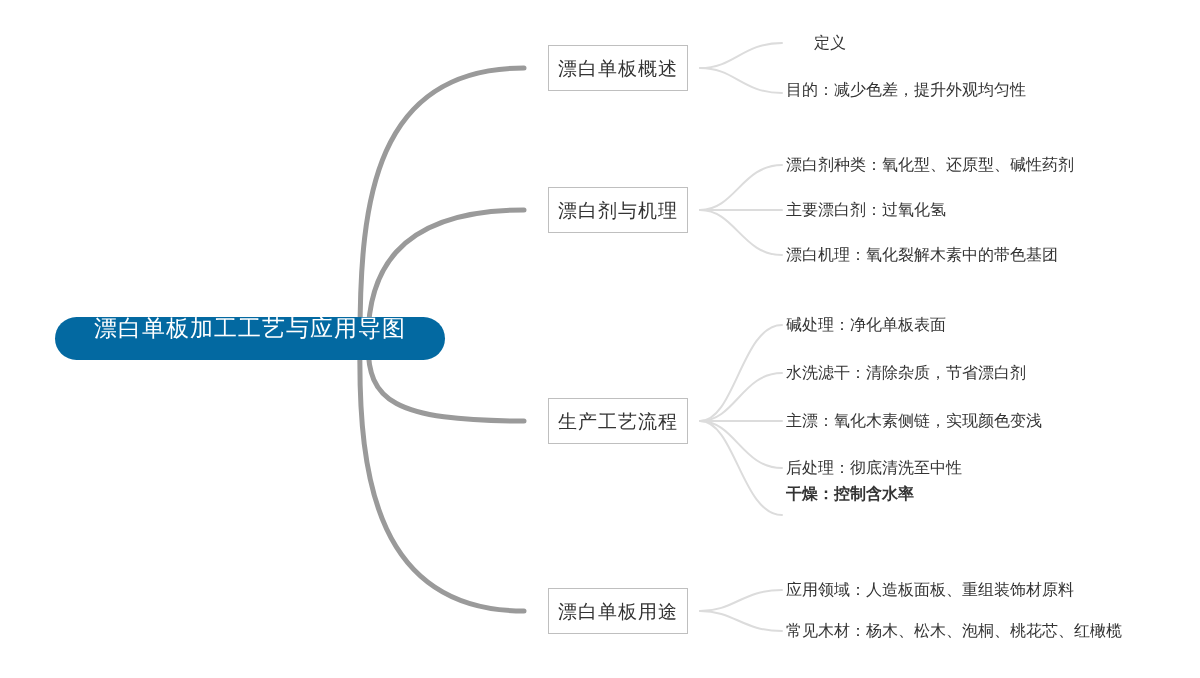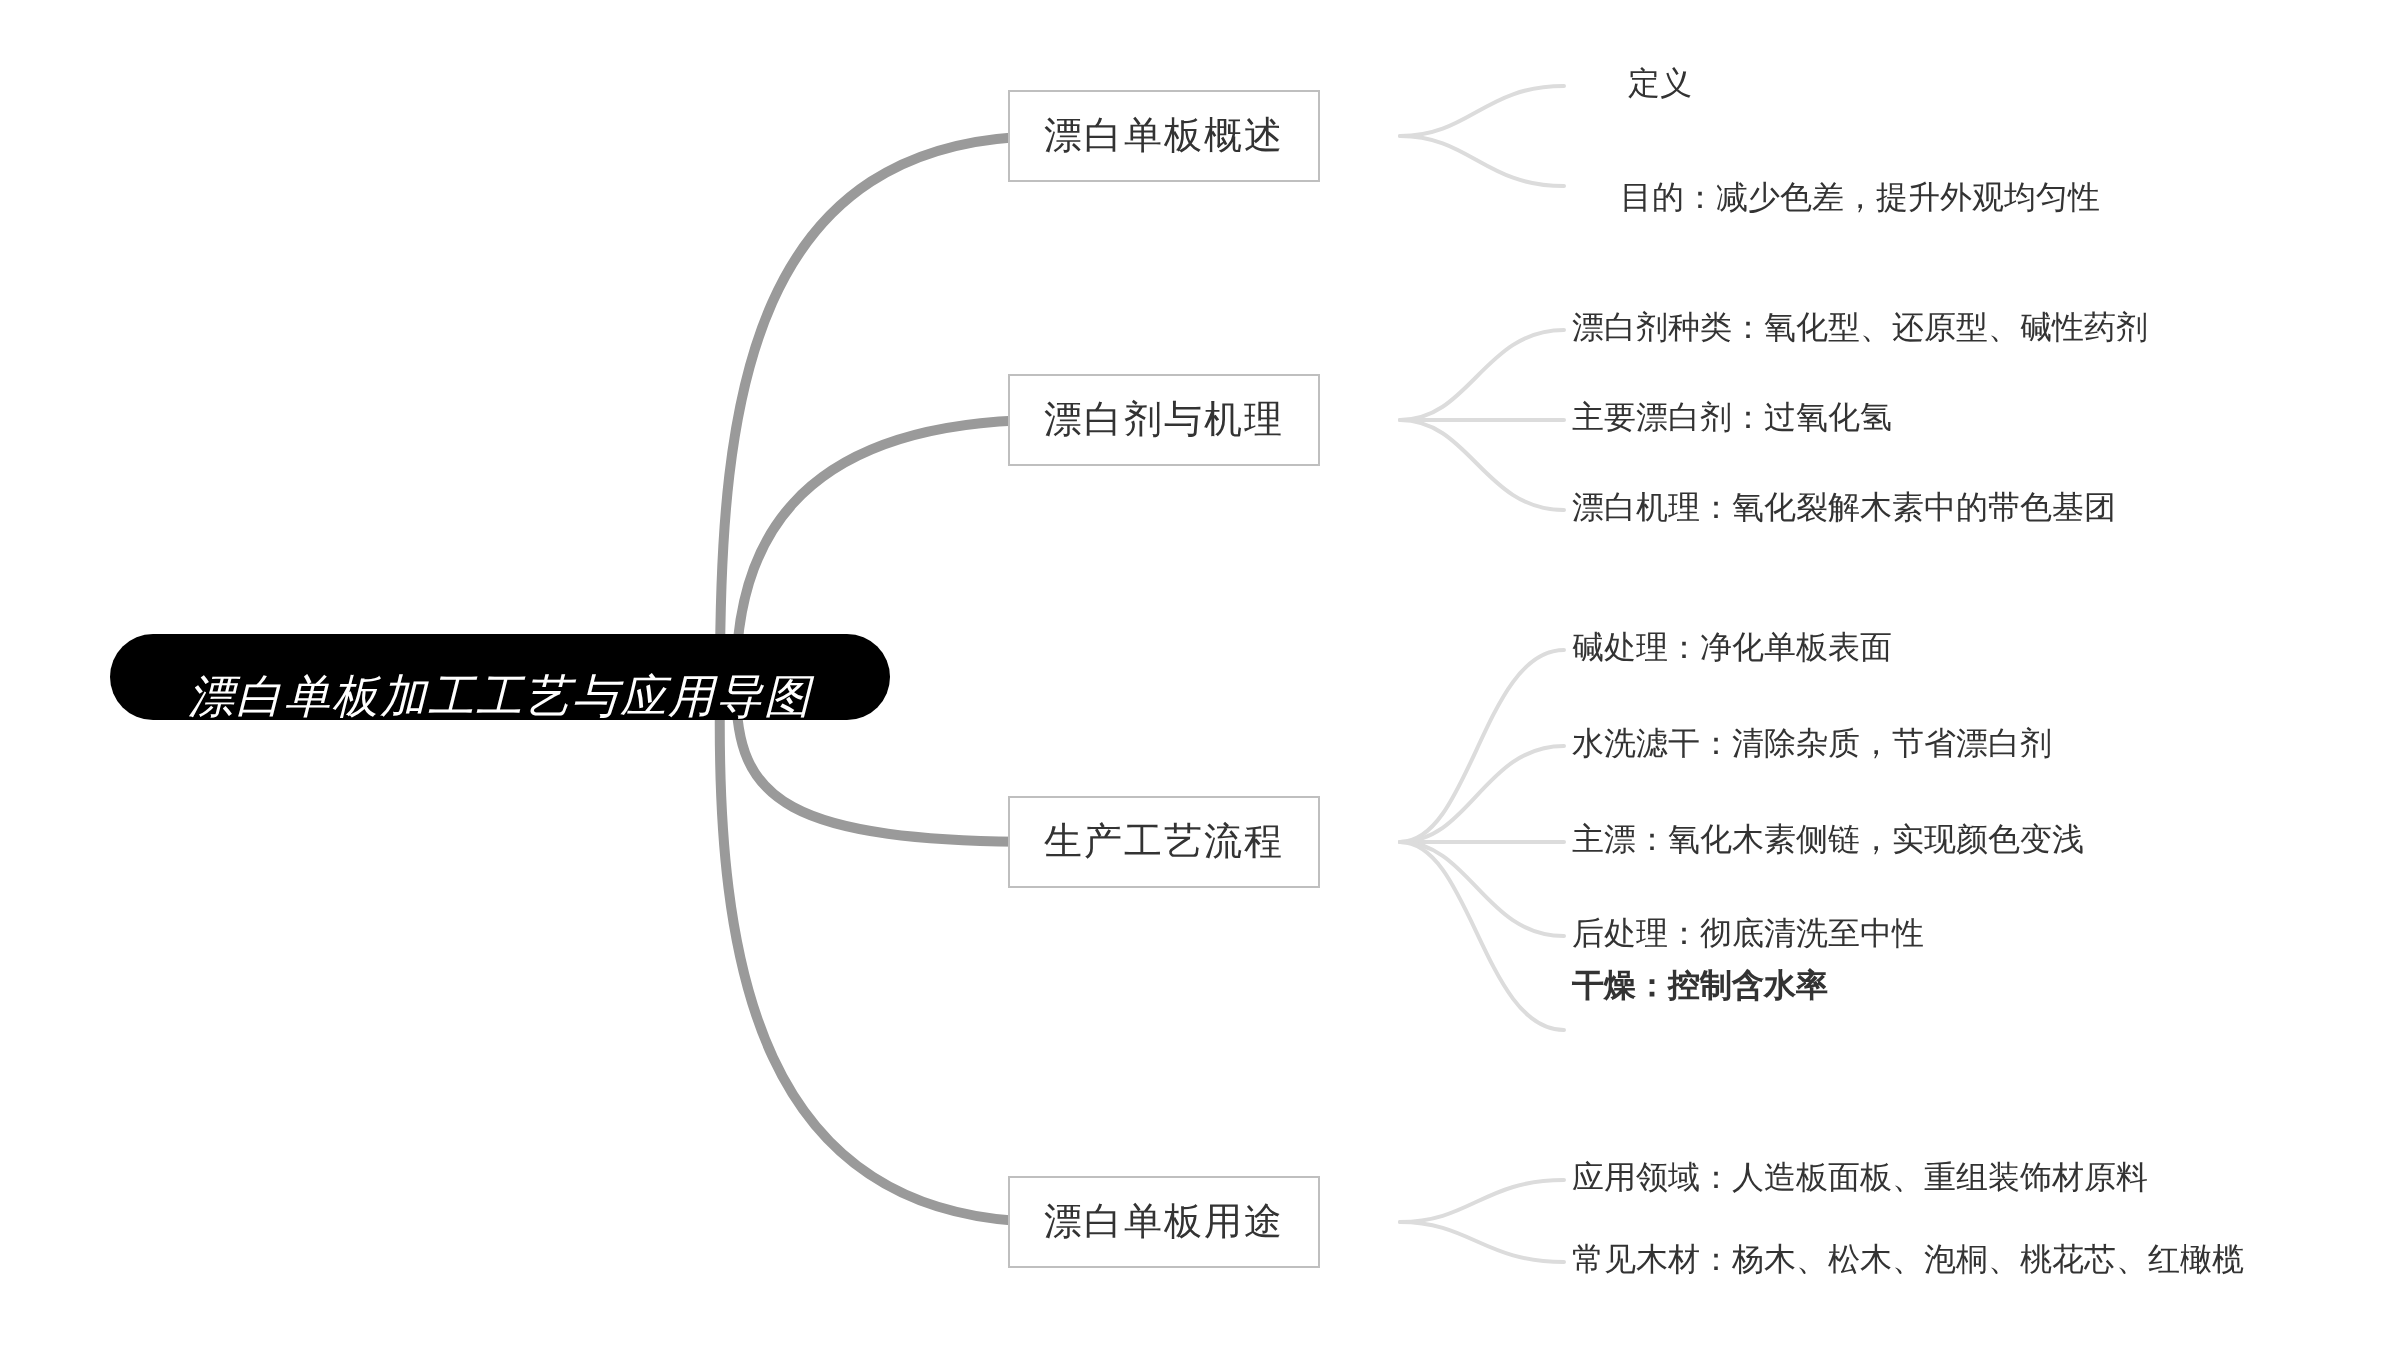--- a/index.html
+++ b/index.html
@@ -46,42 +46,41 @@
   }
 
   
   .root-node {
     position: absolute;
     z-index: 3;
     left: 55px;
     top: 317px;
     width: 390px;
     height: 43px;
-    background: #000000;
+    background: #0369a1;
     border-radius: 22px;
     display: flex;
-    align-items: flex-end;
+    align-items: flex-start;
     justify-content: center;
     box-sizing: border-box;
-    font-style: italic;
   }
   .root-label {
     color: #ffffff;
     font-size: 23px;
     letter-spacing: 1px;
     line-height: 1;
     white-space: nowrap;
   }
 
   
   .branch-node {
     position: absolute;
     z-index: 3;
-    left: 504px;
-    width: 156px;
+    left: 548px;
+    width: 140px;
     height: 46px;
     background: #ffffff;
     border: 1px solid #bfbfbf;
     box-sizing: border-box;
     display: flex;
     align-items: center;
     justify-content: center;
   }
   .branch-label {
     color: #333333;
@@ -133,21 +132,21 @@
   </svg>
 
   <div class="root-node">
     <span class="root-label">漂白单板加工工艺与应用导图</span>
   </div>
 
   <div class="branch-node" style="top:45px;">
     <span class="branch-label">漂白单板概述</span>
   </div>
   <div class="leaf-item" style="top:43px;margin-left:28px;">定义</div>
-  <div class="leaf-item" style="top:100px;margin-left:24px;">目的：减少色差，提升外观均匀性</div>
+  <div class="leaf-item" style="top:90px;">目的：减少色差，提升外观均匀性</div>
 
   <div class="branch-node" style="top:187px;">
     <span class="branch-label">漂白剂与机理</span>
   </div>
   <div class="leaf-item" style="top:165px;">漂白剂种类：氧化型、还原型、碱性药剂</div>
   <div class="leaf-item" style="top:210px;">主要漂白剂：过氧化氢</div>
   <div class="leaf-item" style="top:255px;">漂白机理：氧化裂解木素中的带色基团</div>
 
   <div class="branch-node" style="top:398px;">
     <span class="branch-label">生产工艺流程</span>

